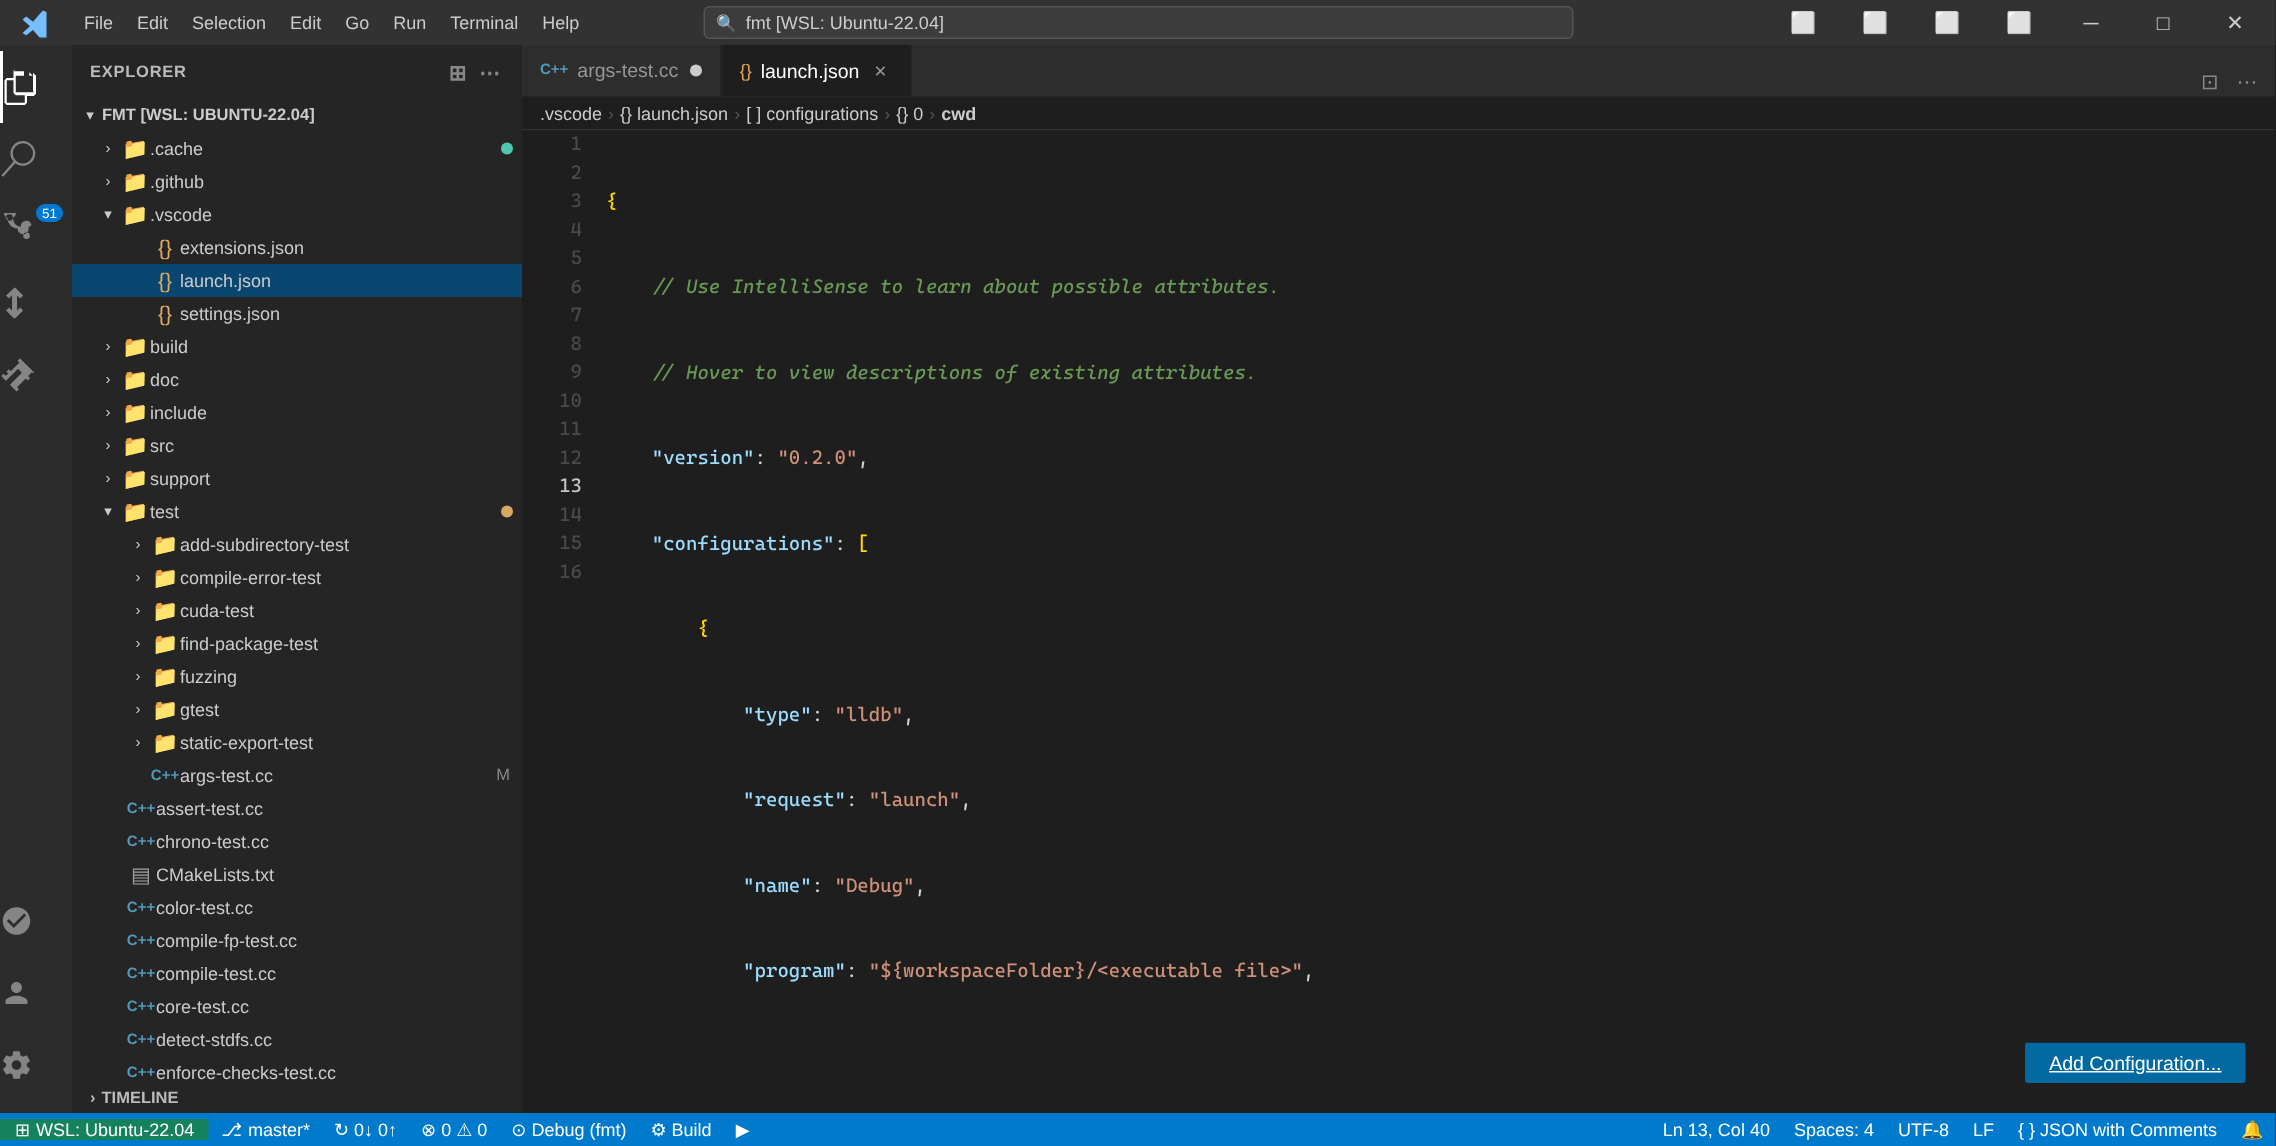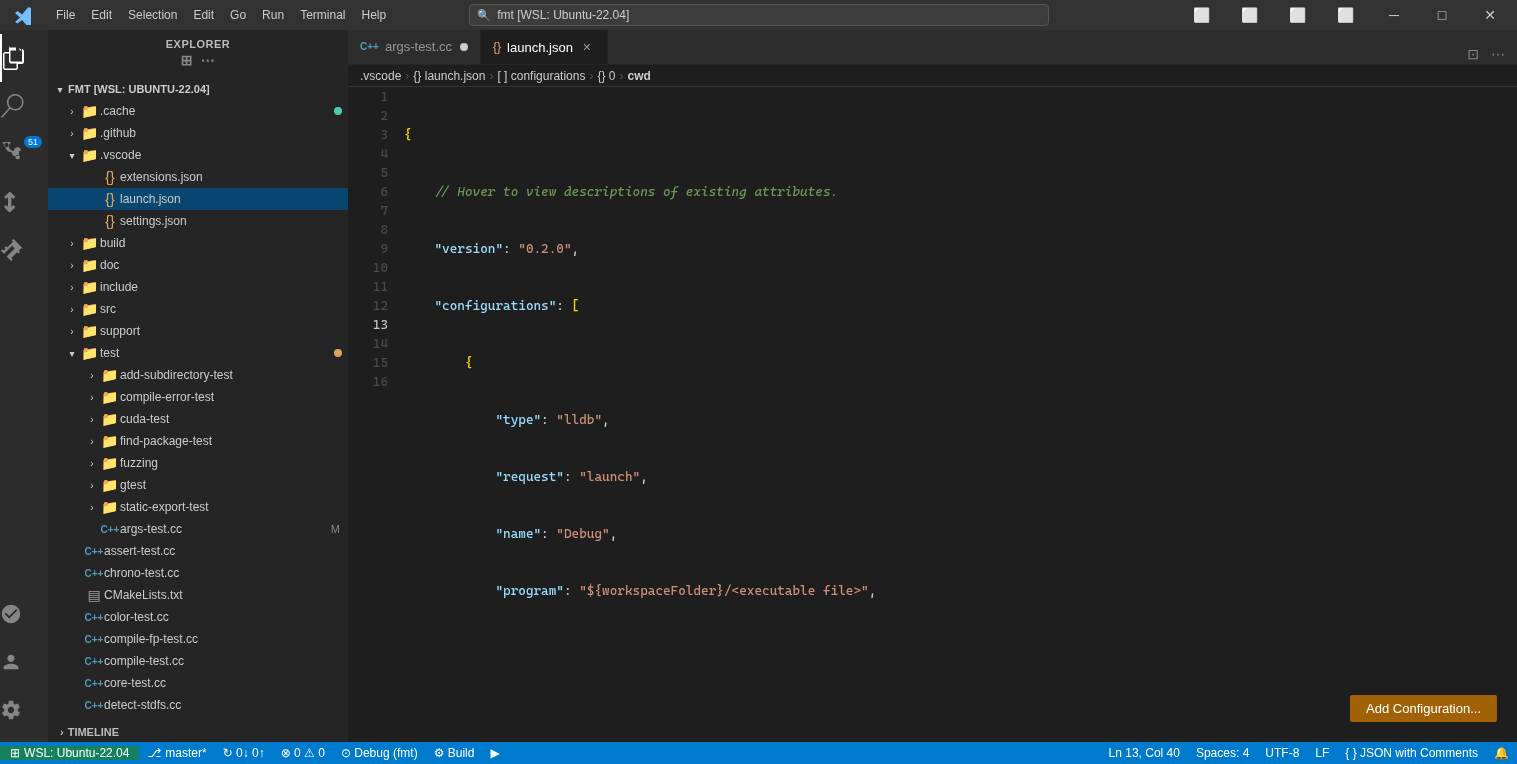--- a/index.html
+++ b/index.html
@@ -146,21 +146,20 @@
       padding: 8px 12px;
       font-size: 11px;
       font-weight: bold;
       text-transform: uppercase;
       color: #bbbbbb;
       letter-spacing: 0.5px;
       display: flex;
       align-items: center;
       justify-content: space-between;
       flex-shrink: 0;
-      flex-direction: column;
     }
     .sidebar-header-actions {
       display: flex;
       gap: 4px;
     }
     .sidebar-header-btn {
       color: #888;
       cursor: pointer;
       font-size: 14px;
       padding: 2px;
@@ -358,27 +357,28 @@
     .c-comment { color: #6a9955; font-style: italic; }
     .c-string { color: #ce9178; }
     .c-key { color: #9cdcfe; }
     .c-link { color: #4fc1ff; text-decoration: underline; }
     .c-bracket { color: #ffd700; }
     .c-white { color: #d4d4d4; }
     .add-config-btn {
       position: absolute;
       bottom: 20px;
       right: 20px;
-      background: #a16207;
+      background: #0369a1;
       color: white;
       border: none;
       padding: 6px 16px;
       font-size: 13px;
       cursor: pointer;
       border-radius: 2px;
+      text-decoration: underline;
     }
 
     
     .status-bar {
       height: 22px;
       background: #007acc;
       display: flex;
       align-items: center;
       flex-shrink: 0;
       font-size: 12px;
@@ -740,20 +740,21 @@
         <div style="height:19px">10</div>
         <div style="height:19px">11</div>
         <div style="height:19px">12</div>
         <div style="height:19px;color:#c6c6c6">13</div>
         <div style="height:19px">14</div>
         <div style="height:19px">15</div>
         <div style="height:19px">16</div>
       </div>
       <div class="code-area">
         <span class="code-line"><span class="c-brace">{</span></span>
+        <span class="code-line"><span style="color:#d4d4d4">    </span><span class="c-comment">// Use IntelliSense to learn about possible attributes.</span></span>
         <span class="code-line"><span style="color:#d4d4d4">    </span><span class="c-comment">// Hover to view descriptions of existing attributes.</span></span>
         <span class="code-line"><span style="color:#d4d4d4">    </span><span class="c-key">"version"</span><span class="c-white">: </span><span class="c-string">"0.2.0"</span><span class="c-white">,</span></span>
         <span class="code-line"><span style="color:#d4d4d4">    </span><span class="c-key">"configurations"</span><span class="c-white">: </span><span class="c-bracket">[</span></span>
         <span class="code-line"><span style="color:#d4d4d4">        </span><span class="c-brace">{</span></span>
         <span class="code-line"><span style="color:#d4d4d4">            </span><span class="c-key">"type"</span><span class="c-white">: </span><span class="c-string">"lldb"</span><span class="c-white">,</span></span>
         <span class="code-line"><span style="color:#d4d4d4">            </span><span class="c-key">"request"</span><span class="c-white">: </span><span class="c-string">"launch"</span><span class="c-white">,</span></span>
         <span class="code-line"><span style="color:#d4d4d4">            </span><span class="c-key">"name"</span><span class="c-white">: </span><span class="c-string">"Debug"</span><span class="c-white">,</span></span>
         <span class="code-line"><span style="color:#d4d4d4">            </span><span class="c-key">"program"</span><span class="c-white">: </span><span class="c-string">"${workspaceFolder}/&lt;executable file&gt;"</span><span class="c-white">,</span></span>
         
         

